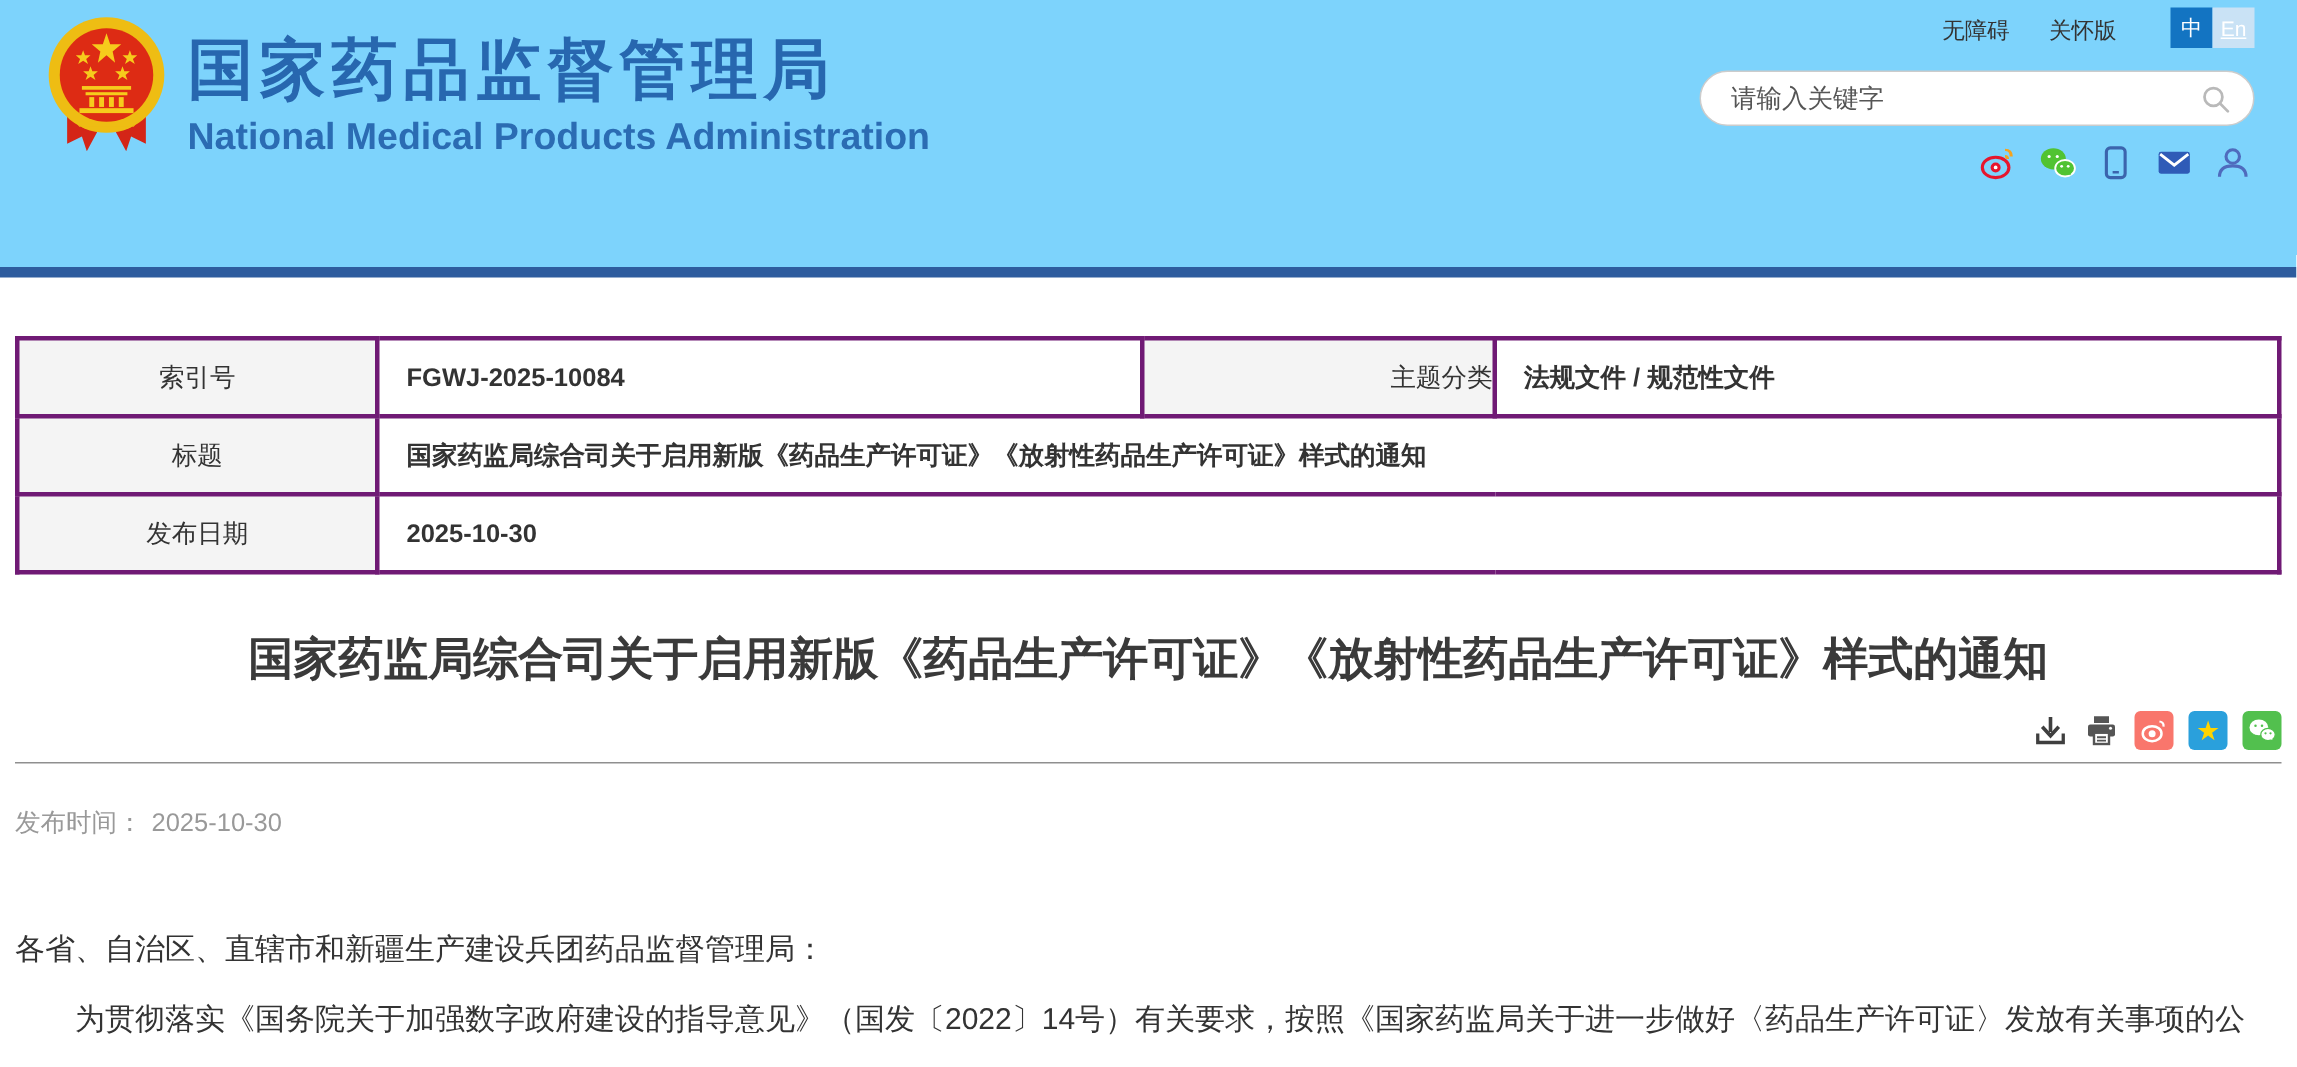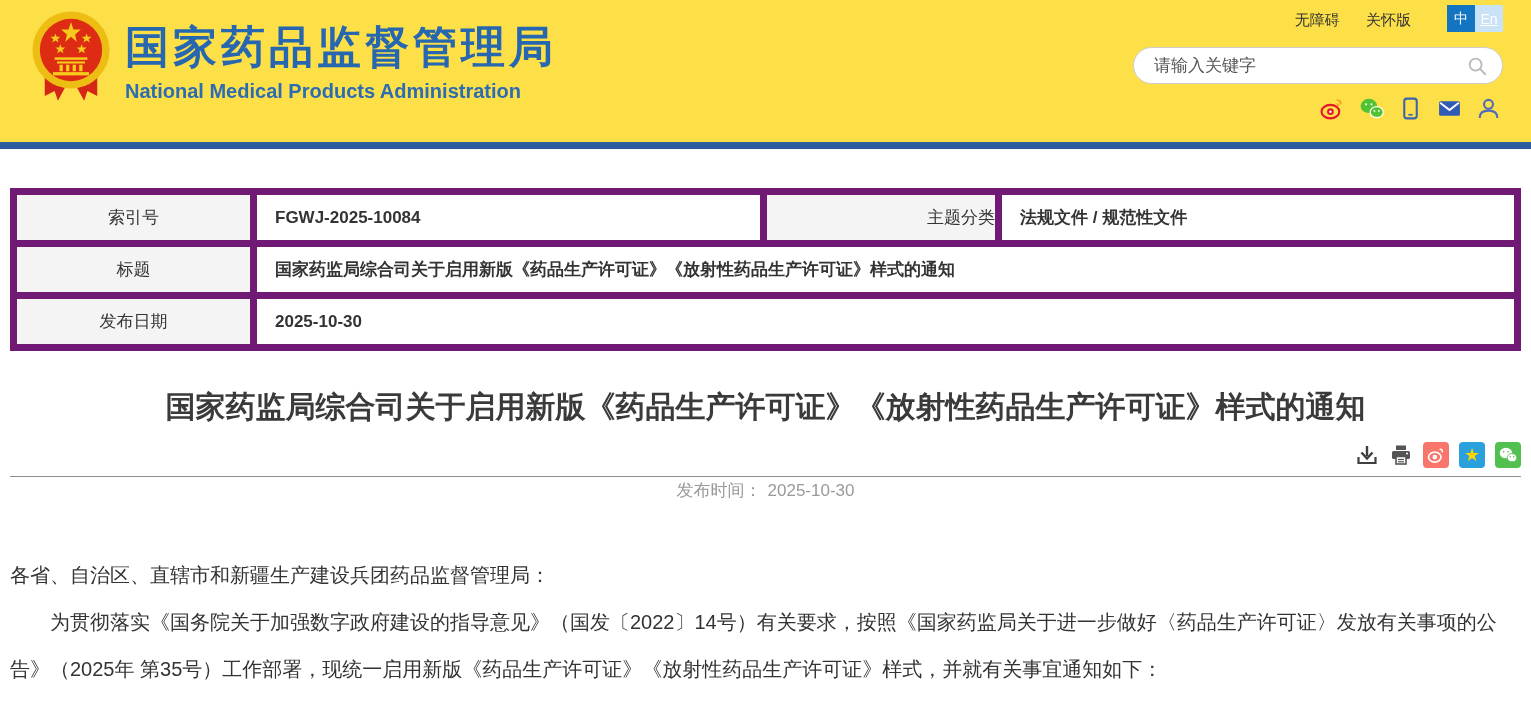--- a/index.html
+++ b/index.html
@@ -1,24 +1,24 @@
 <!DOCTYPE html>
 <html><head>
 <meta charset="utf-8">
 <style>
   * { margin:0; padding:0; box-sizing:border-box; }
   html,body { width:1531px; height:711px; overflow:hidden; background:#ffffff;
     font-family:"Liberation Sans","DejaVu Sans",sans-serif; }
 
   
-  .site-header { position:relative; width:100%; height:142px; background:#fde047; }
+  .site-header { position:relative; width:100%; height:178px; background:#7dd3fc; }
   .emblem { position:absolute; left:30px; top:9px; width:82px; height:100px; }
   .brand { position:absolute; left:125px; top:18px; }
   .brand-zh { font-size:44px; font-weight:bold; color:#2767af; letter-spacing:4px; line-height:58px; }
-  .brand-en { font-size:20px; font-weight:bold; color:#2b6cb3; line-height:26px; margin-top:2px; }
+  .brand-en { font-size:25px; font-weight:bold; color:#2b6cb3; line-height:26px; margin-top:2px; }
 
   .top-links { position:absolute; top:11px; right:120px; font-size:15px; color:#333; }
   .top-links span { margin-left:22px; cursor:pointer; }
   .lang-switch { position:absolute; top:5px; right:28px; display:flex; }
   .lang-btn { width:28px; height:27px; display:flex; align-items:center; justify-content:center;
     font-size:14px; cursor:pointer; }
   .lang-zh { background:#1374c2; color:#ffffff; }
   .lang-en { background:#c9e2f5; color:#ffffff;text-decoration:underline; }
 
   .search-box { position:absolute; top:47px; right:28px; width:370px; height:37px;
@@ -31,39 +31,39 @@
 
   .social-row { position:absolute; top:96px; right:30px; display:flex; align-items:center; gap:14px; }
   .social-row .sicon { width:25px; height:25px; cursor:pointer; }
 
   .blue-bar { width:100%; height:7px; background:#2e5c9e; }
 
   
   .content { padding:0 10px; background:#ffffff; }
 
   table.meta { width:100%; border-collapse:collapse; margin-top:39px; table-layout:fixed; }
-  table.meta td { border:7px solid #701a75; height:52px; font-size:17px; color:#333; vertical-align:middle; }
+  table.meta td { border:3px solid #701a75; height:52px; font-size:17px; color:#333; vertical-align:middle; }
   td.lbl { background:#f4f4f4; text-align:center; width:240px; }
   td.lbl2 { background:#f4f4f4; text-align:right; width:235px; }
   td.val { background:#ffffff; padding-left:18px; font-weight:bold; color:#1a1a1a; }
   col.c2 { width:510px; }
 
   .doc-title { margin-top:36px; text-align:center; font-size:30px; font-weight:bold; color:#3a3a3a; }
   .doc-number { margin-top:24px; text-align:center; font-size:20px; color:#333; }
 
   .tools-row { margin-top:14px; display:flex; justify-content:flex-end; align-items:center; gap:10px;
     padding-bottom:8px; border-bottom:1px solid #8f8f8f; }
   .tool-icon { width:24px; height:24px; cursor:pointer; }
   .share-icon { width:26px; height:26px; border-radius:4px; display:flex; align-items:center;
     justify-content:center; cursor:pointer; }
   .share-weibo { background:#f9766c; }
   .share-qzone { background:#2aa0dc; font-size:18px; color:#ffd400; line-height:1; }
   .share-wechat { background:#52c04e; }
 
-  .publish-row { margin-top:2px; text-align:center; font-size:17px; color:#999999; }
+  .publish-row { margin-top:28px; text-align:left; font-size:17px; color:#999999; }
   .publish-row .pv { margin-left:6px; }
 
   .article-body { margin-top:50px; font-size:20px; color:#333; line-height:47px; }
   .article-body .p-indent { text-indent:2em; }
 </style>
 </head>
 <body>
 
 <div class="site-header">
 

